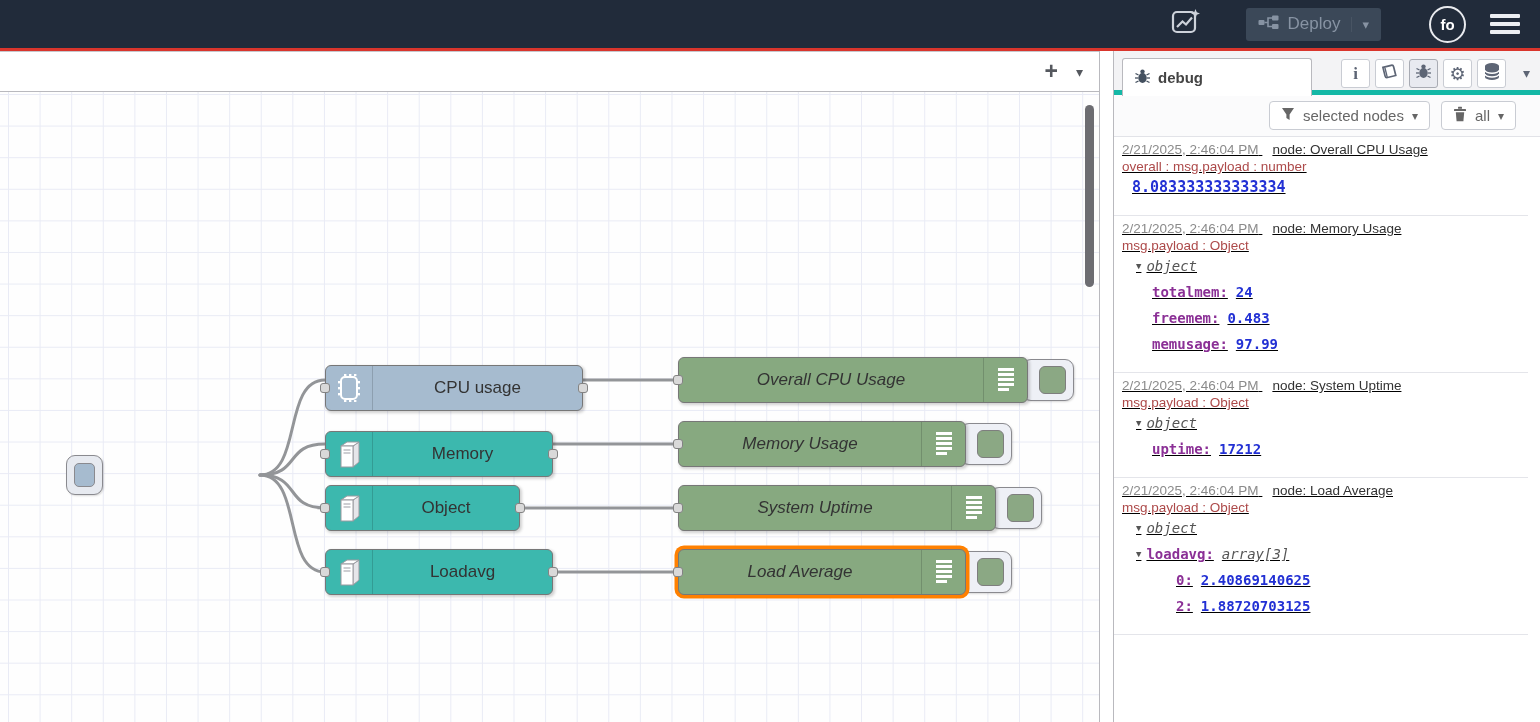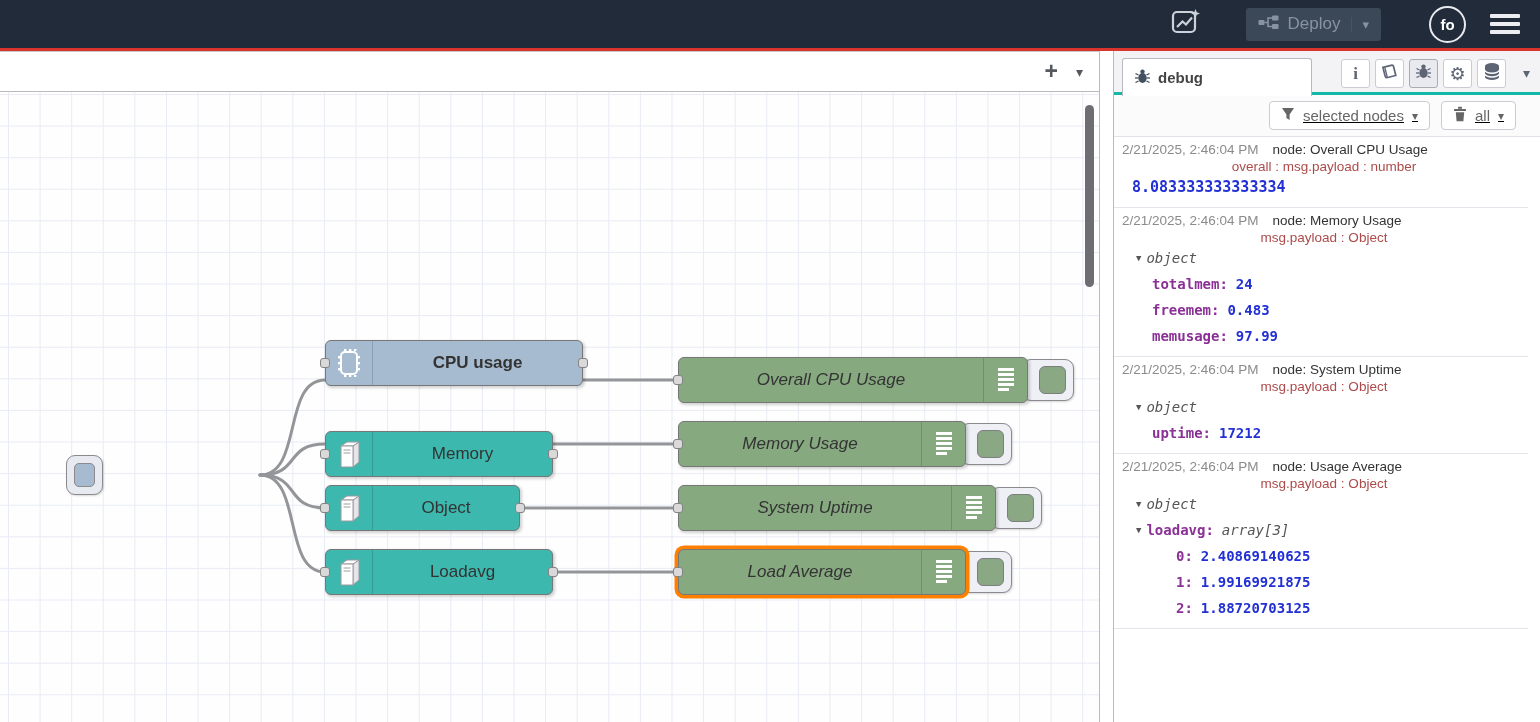--- a/index.html
+++ b/index.html
@@ -50,39 +50,39 @@
 
   .dbg-toggle { position:absolute; width:52px; height:42px; background:#eef0f6; border:1px solid #8a8a8f; border-radius:9px; z-index:1; box-shadow:1px 1px 2px rgba(0,0,0,0.15); cursor:pointer; }
   .dbg-toggle .tgl-in { position:absolute; right:7px; top:6px; width:27px; height:28px; background:#8ba884; border:1px solid #7e7e7e; border-radius:6px; }
 
   .vscroll { position:absolute; right:5px; top:13px; width:9px; height:182px; background:#6d6d72; border-radius:5px; z-index:4; cursor:grab; }
 
   .splitter { width:14px; background:#fff; border-right:1px solid #b9b9be; cursor:col-resize; }
 
   
   .sidebar { flex:1; display:flex; flex-direction:column; background:#fff; }
-  .sb-tabbar { position:relative; height:44px; background:#f3f3f5; border-bottom:3px solid #14b8a6; flex:none; }
+  .sb-tabbar { position:relative; height:44px; background:#f3f3f5; border-bottom:5px solid #14b8a6; flex:none; }
   .sb-tab { position:absolute; left:8px; top:7px; height:38px; width:190px; background:#fff; border:1px solid #b9b9be; border-bottom:none; border-radius:3px 3px 0 0; display:flex; align-items:center; gap:7px; padding-left:11px; font-size:15px; font-weight:bold; color:#444; cursor:pointer; }
   .sb-iconrow { position:absolute; right:34px; top:8px; display:flex; gap:5px; }
   .sb-icobtn { width:29px; height:29px; background:#fff; border:1px solid #c9ccd3; border-radius:3px; display:flex; align-items:center; justify-content:center; color:#5d6575; cursor:pointer; }
   .sb-icobtn.active { background:#e8eaf0; border-color:#a8abb3; }
   .sb-icobtn .i-glyph { font-family:"Liberation Serif",serif; font-weight:bold; font-size:17px; }
   .gear-glyph { font-size:18px; line-height:1; }
   .sb-overflow { position:absolute; right:10px; top:14px; color:#5d6575; font-size:14px; cursor:pointer; }
 
-  .filter-row { height:42px; background:#fbfbfc; border-bottom:1px solid #e2e3e8; display:flex; align-items:center; justify-content:flex-end; gap:11px; padding-right:24px; flex:none;text-decoration:underline; }
+  .filter-row { height:42px; background:#fbfbfc; border-bottom:1px solid #e2e3e8; display:flex; align-items:center; justify-content:flex-end; gap:11px; padding-right:24px; flex:none; }
   .f-btn { height:29px; background:#fff; border:1px solid #c9ccd3; border-radius:4px; display:inline-flex; align-items:center; gap:8px; padding:0 11px; font-size:15px; color:#666; cursor:pointer; }
   .f-caret { font-size:12px; color:#666; }
 
   .messages { flex:1; overflow:hidden; background:#fff; padding-right:12px; }
-  .msg { border-bottom:1px solid #e4e5ea; padding:5px 2px 7px 8px; overflow:hidden; white-space:nowrap; }
+  .msg { border-bottom:1px solid #e4e5ea; padding:5px 2px 15px 8px; overflow:hidden; white-space:nowrap;text-decoration:underline; }
   .msg-header { font-size:13.5px; }
   .ts { color:#8b8b8b; }
   .src { color:#333; margin-left:10px; }
-  .msg-meta { font-size:13.5px; color:#ad4a4a; margin-top:2px;text-align:center; }
+  .msg-meta { font-size:13.5px; color:#ad4a4a; margin-top:2px; }
   .mono { font-family:"DejaVu Sans Mono",monospace; font-size:14px; font-weight:bold; line-height:26px; }
   .val-row { color:#2230d4; font-size:15px; padding-left:10px; }
   .obj-row { padding-left:14px; }
   .obj { font-style:italic; font-weight:normal; color:#555; }
   .caret-sm { font-size:9px; color:#555; vertical-align:2px; margin-right:5px; }
   .entry { padding-left:30px; }
   .entry2 { padding-left:54px; }
   .k { color:#8b3096; } .v { color:#2230d4; margin-left:8px; }
 </style>
 </head>
@@ -138,21 +138,21 @@
           <path d="M583 288 L673 288"></path>
           <path d="M553 352 L673 352"></path>
           <path d="M520 416 L673 416"></path>
           <path d="M553 480 L673 480"></path>
         </svg>
 
         <div class="inject-btn" style="left:66px;top:363px;">
           <span class="ibtn-in"></span>
         </div>
 
-        <div class="node blue" style="left:325px;top:248px;width:258px;font-weight:bold;">
+        <div class="node blue" style="left:325px;top:273px;width:258px;">
           <div class="nicon left">
             <svg width="26" height="32" viewBox="0 0 26 32">
               <rect x="5" y="5" width="16" height="22" rx="4" fill="none" stroke="#fff" stroke-width="2"></rect>
               <g fill="#fff">
                 <rect x="2" y="9" width="2" height="2.4"></rect>
                   <rect x="2" y="15" width="2" height="2.4"></rect>
                   <rect x="2" y="21" width="2" height="2.4"></rect>
                 <rect x="22" y="9" width="2" height="2.4"></rect>
                   <rect x="22" y="15" width="2" height="2.4"></rect>
                   <rect x="22" y="21" width="2" height="2.4"></rect>
@@ -420,30 +420,29 @@
           <div class="msg-meta">msg.payload : Object</div>
           <div class="mono obj-row">
             <span class="caret-sm">▼</span><span class="obj">object</span>
           </div>
           <div class="mono entry"><span class="k">uptime:</span><span class="v">17212</span></div>
         </div>
 
         <div class="msg">
           <div class="msg-header">
             <span class="ts">2/21/2025, 2:46:04 PM</span>
-            <span class="src">node: Usage Average</span>
+            <span class="src">node: Load Average</span>
           </div>
           <div class="msg-meta">msg.payload : Object</div>
           <div class="mono obj-row">
             <span class="caret-sm">▼</span><span class="obj">object</span>
           </div>
           <div class="mono obj-row">
             <span class="caret-sm">▼</span><span class="k">loadavg:</span><span class="obj" style="margin-left:8px;">array[3]</span>
           </div>
           <div class="mono entry2"><span class="k">0:</span><span class="v">2.40869140625</span></div>
-          <div class="mono entry2"><span class="k">1:</span><span class="v">1.99169921875</span></div>
           <div class="mono entry2"><span class="k">2:</span><span class="v">1.88720703125</span></div>
         </div>
 
       </div>
     </div>
   </div>
 </div>
 
 </body></html>

